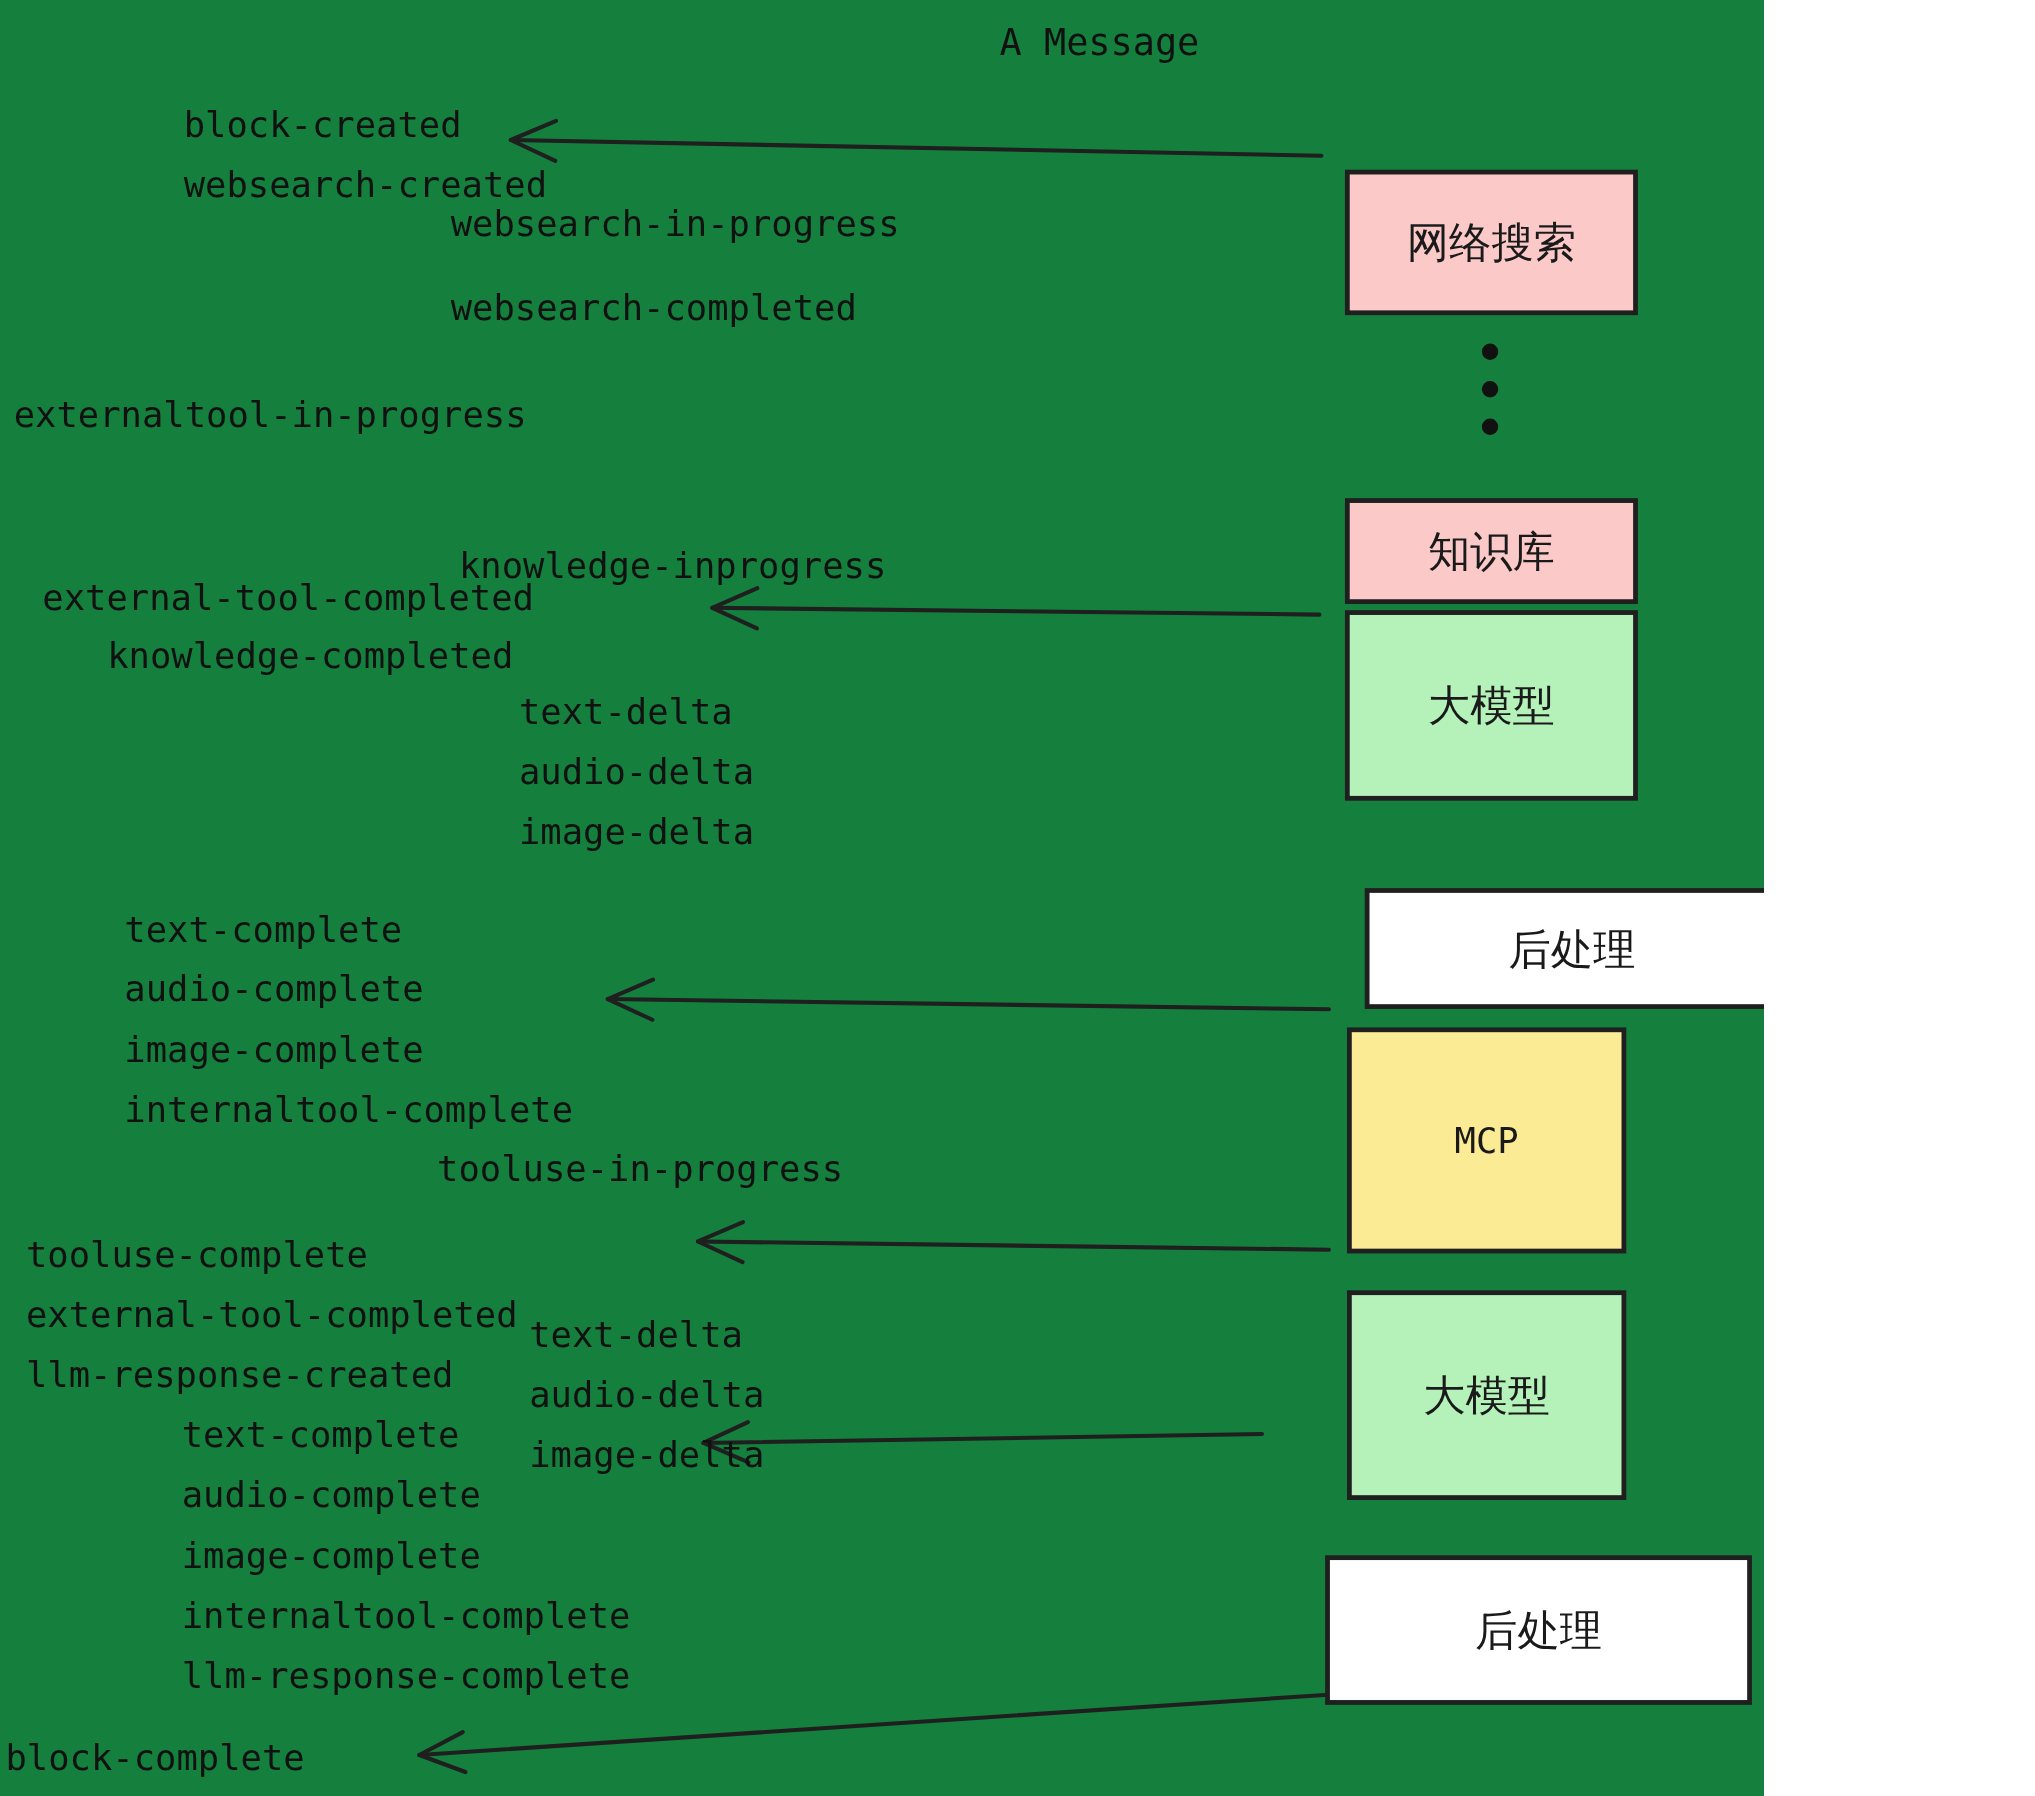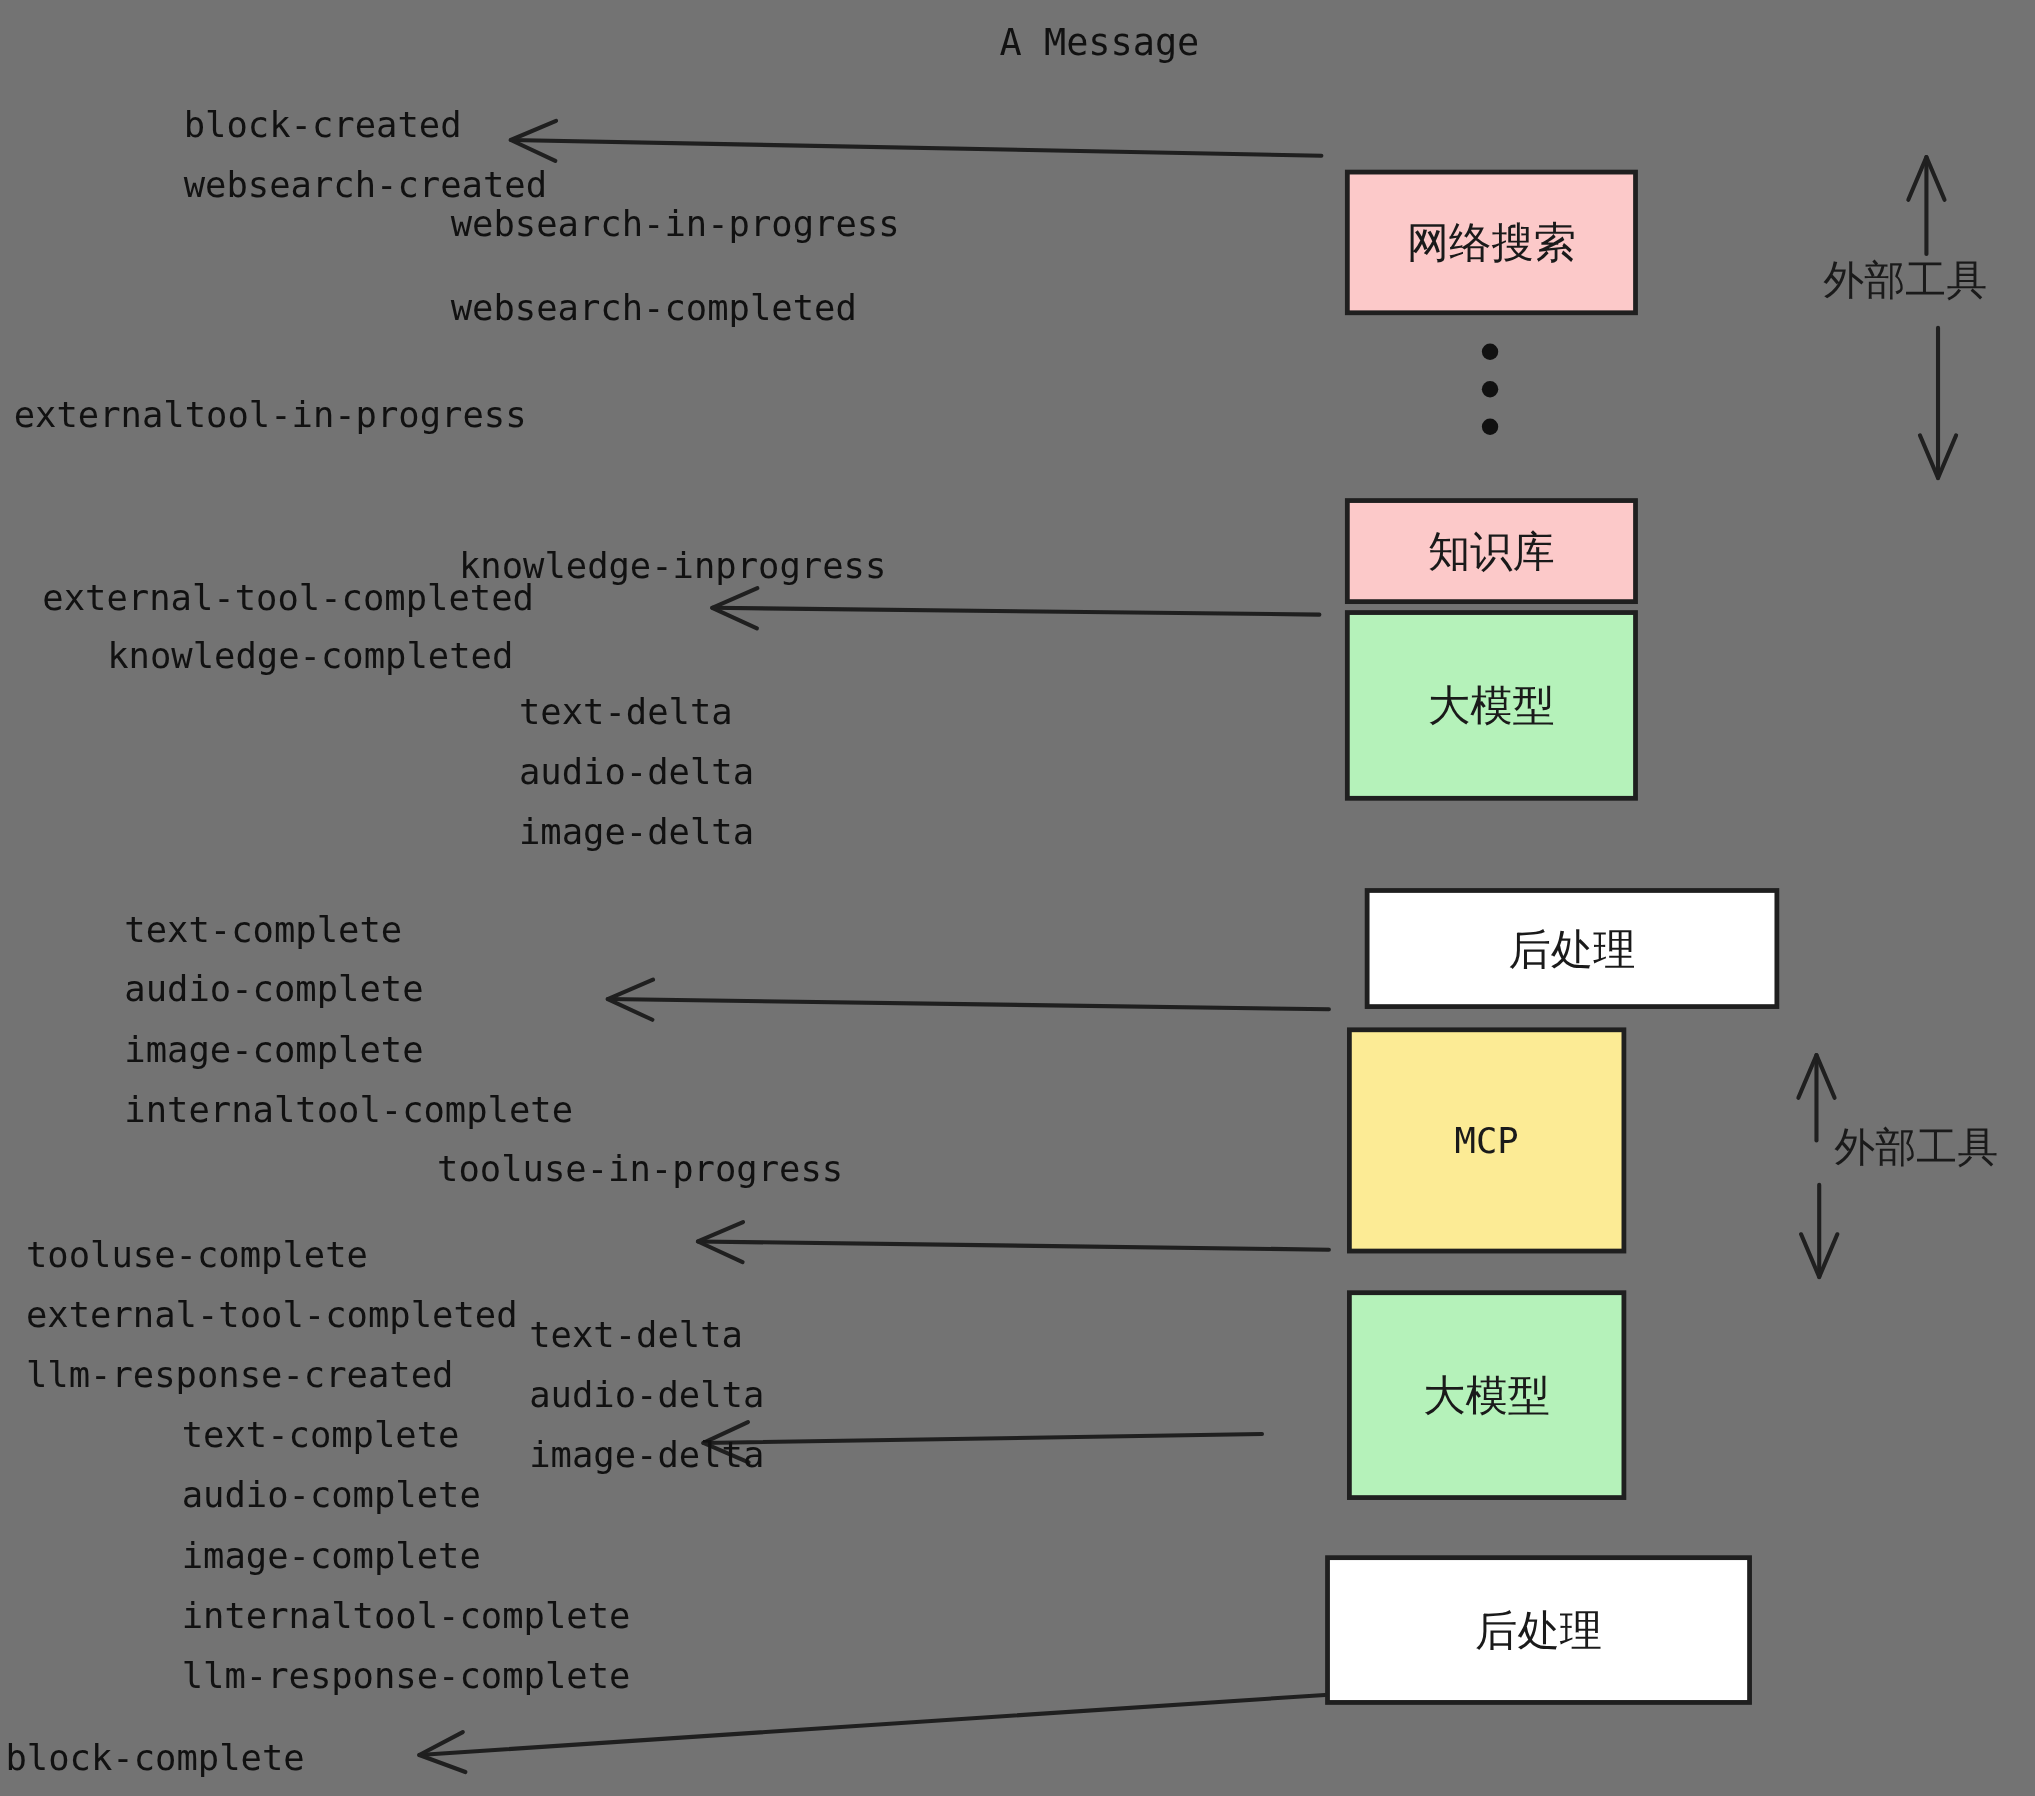--- a/index.html
+++ b/index.html
@@ -5,23 +5,23 @@
   html, body {
     margin: 0;
     padding: 0;
     background: #ffffff;
   }
   body {
     font-family: "DejaVu Sans Mono", monospace;
   }
   #stage {
     position: relative;
-    width: 2035px;
+    width: 1764px;
     height: 1796px;
-    background: #737373;
+    background: #15803d;
     overflow: hidden;
   }
   svg#diagram {
     position: absolute;
     inset: 0;
     width: 2035px;
     height: 1796px;
     display: block;
   }
   .evt {

